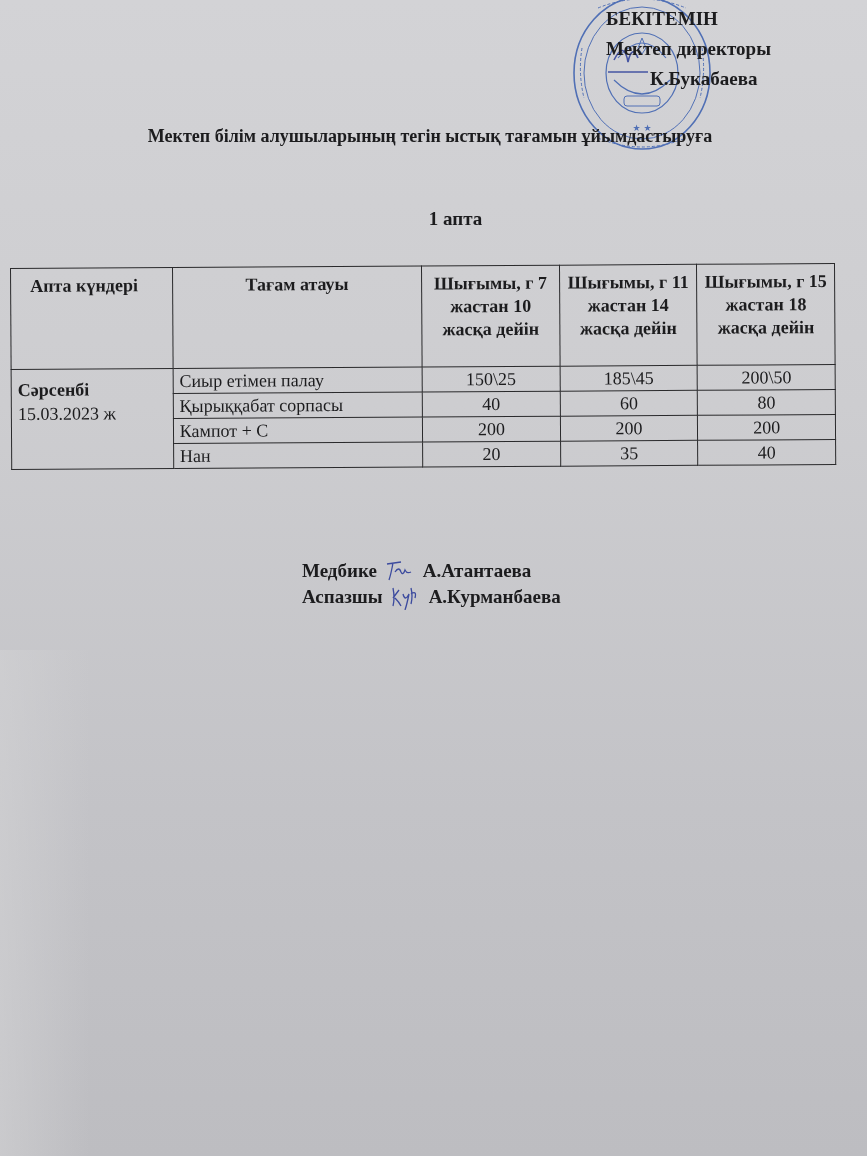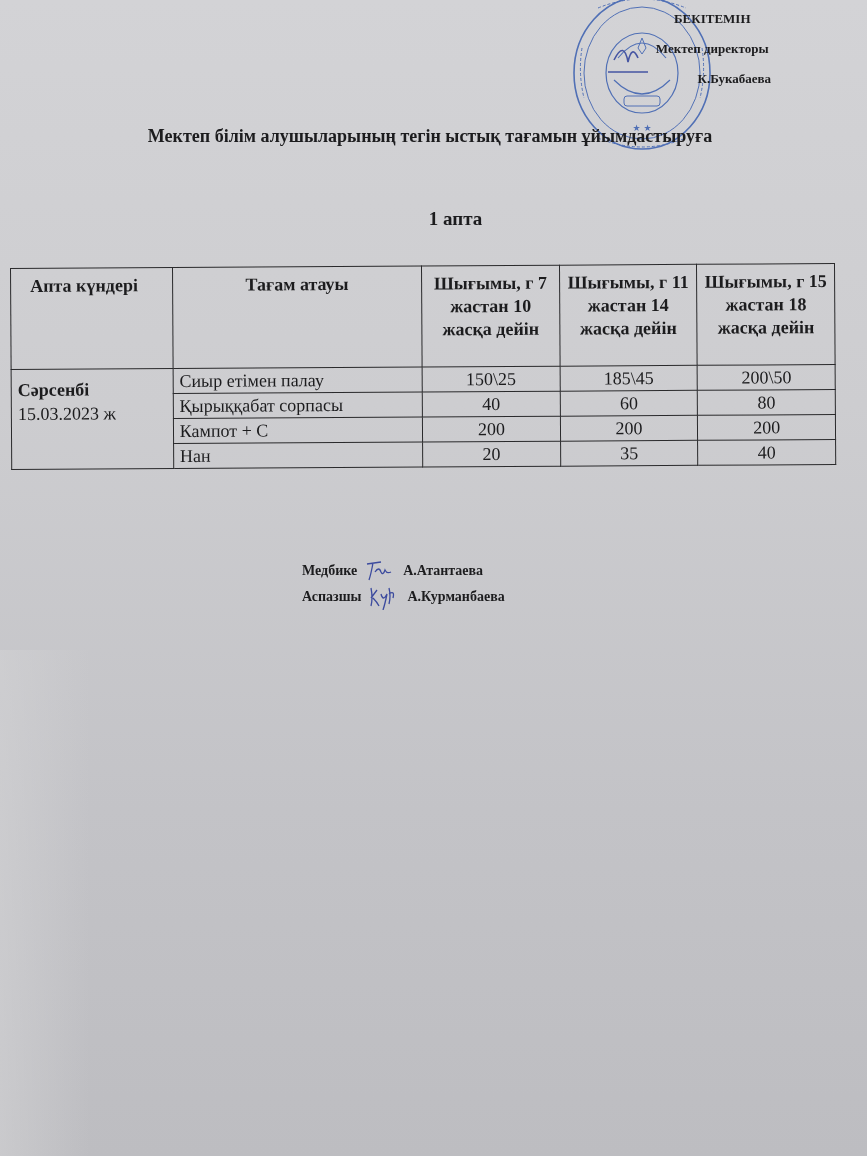--- a/index.html
+++ b/index.html
@@ -8,22 +8,22 @@
       background: linear-gradient(180deg, #d3d3d6 0%, #cdcdd0 35%, #c3c3c7 70%, #bdbdc1 100%);
       font-family: "Liberation Serif", "DejaVu Serif", serif;
       color: #1c1c1e;
     }
     .page { position: absolute; inset: 0; }
     .shade-left {
       position: absolute; left: 0; top: 650px; width: 90px; height: 506px;
       background: linear-gradient(90deg, rgba(210,210,212,0.6), rgba(190,190,194,0));
     }
     .approve {
-      position: absolute; right: 96px; top: 4px; text-align: center;
-      font-weight: bold; font-size: 13px; line-height: 30px; z-index: 3;
+      position: absolute; right: 96px; top: 4px; text-align: left;
+      font-weight: bold; font-size: 19px; line-height: 30px; z-index: 3;
     }
     .approve .sign-line {
       display: inline-block; width: 42px; height: 18px; vertical-align: middle;
       margin-right: 2px; position: relative;
     }
     .stamp {
       position: absolute; left: 568px; top: -12px; width: 148px; height: 170px;
       z-index: 2; opacity: 0.85;
     }
     .title {
@@ -49,21 +49,21 @@
     table.menu th.c-day { text-align: left; padding-left: 19px; width: 140px; }
     table.menu th.c-dish { width: 245px; }
     table.menu th.c-n { width: 130px; }
     table.menu td { height: 24px; line-height: 24px; }
     table.menu td.day-cell { vertical-align: top; line-height: 24px; padding-left: 6px; }
     table.menu td.day-cell .dname { font-weight: bold; display: block; margin-top: 8px; }
     table.menu td.dish { text-align: left; padding-left: 6px; }
     table.menu td.num { text-align: center; margin-left: 40px; }
     .signers {
       position: absolute; left: 302px; top: 558px; font-weight: bold;
-      font-size: 14px; line-height: 26px; font-family: Liberation Serif, serif;
+      font-size: 19px; line-height: 26px; font-family: Liberation Serif, serif;
     }
     .signers .row { display: flex; align-items: center; }
     .signers .sig {
       display: inline-block; width: 32px; height: 26px; margin: 0 8px 0 6px;
     }
   </style>
 </head>
 <body>
 
 <div class="page">

